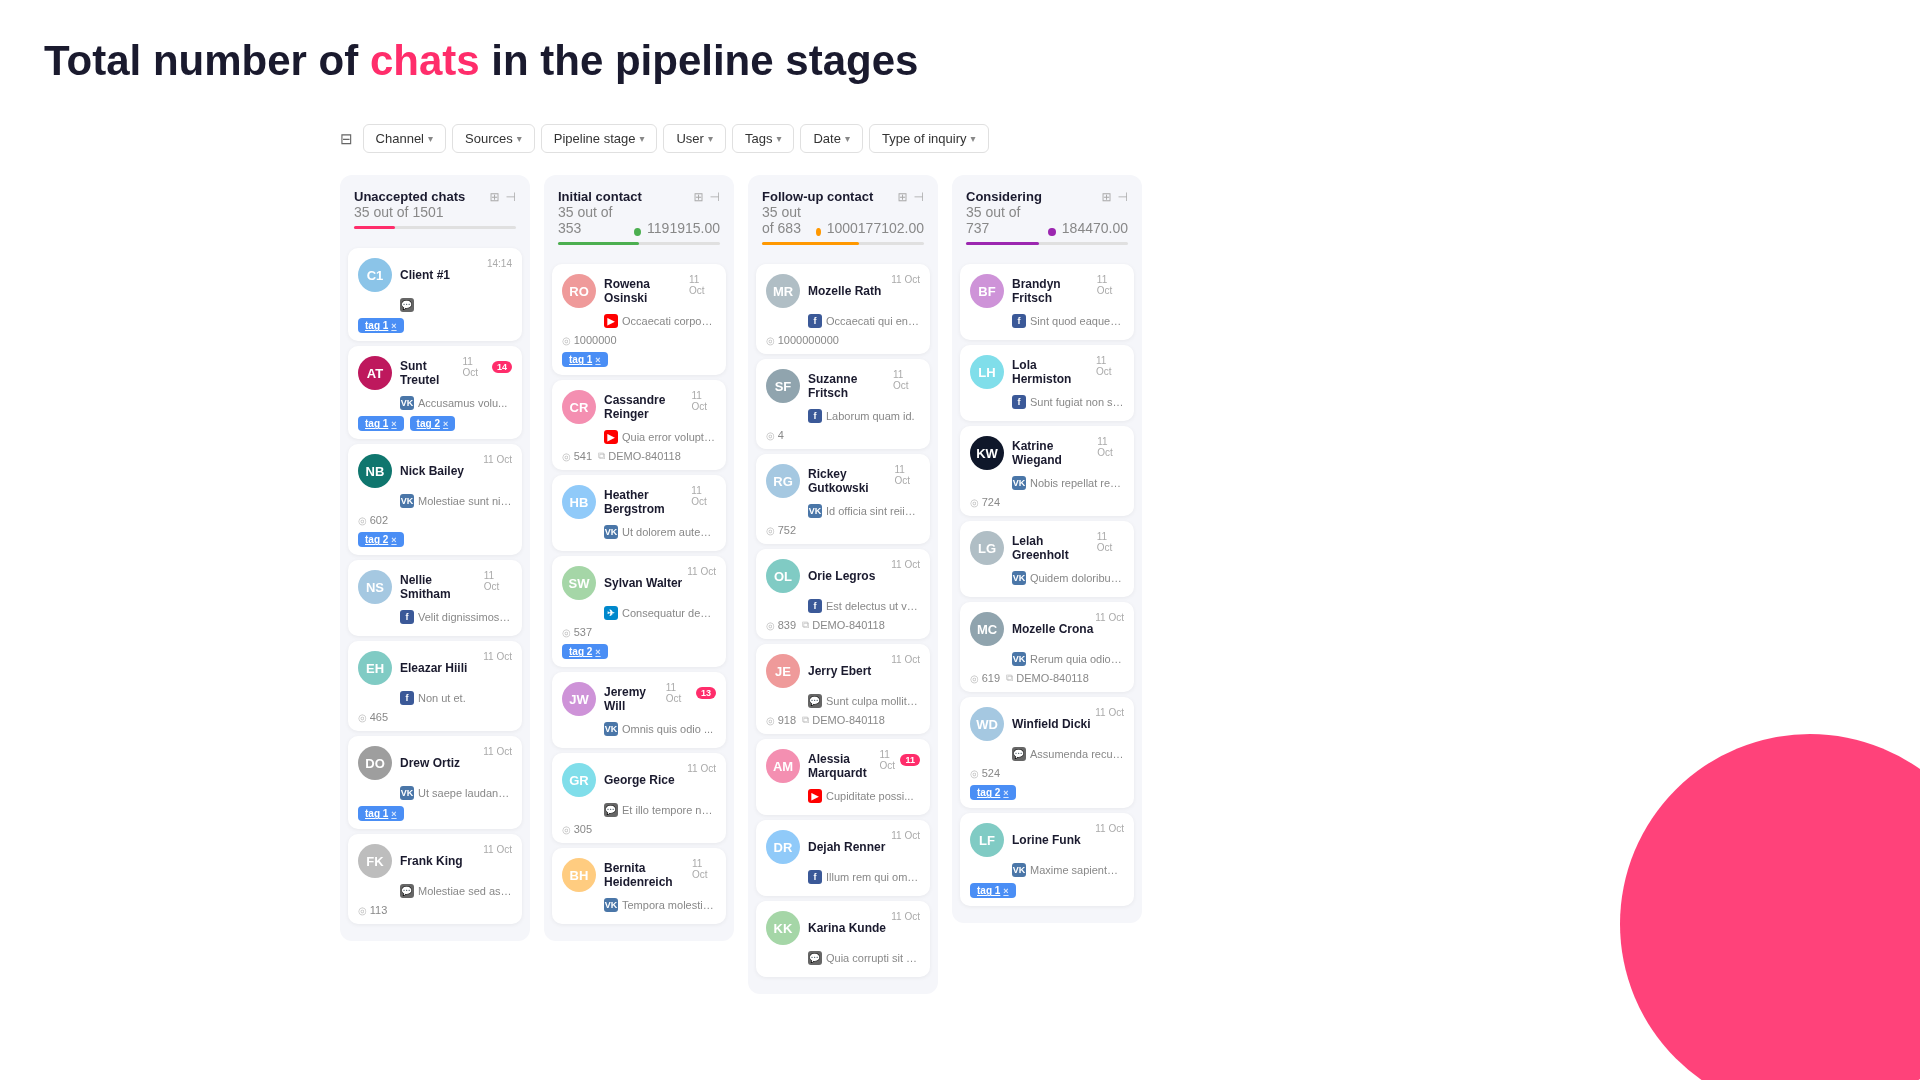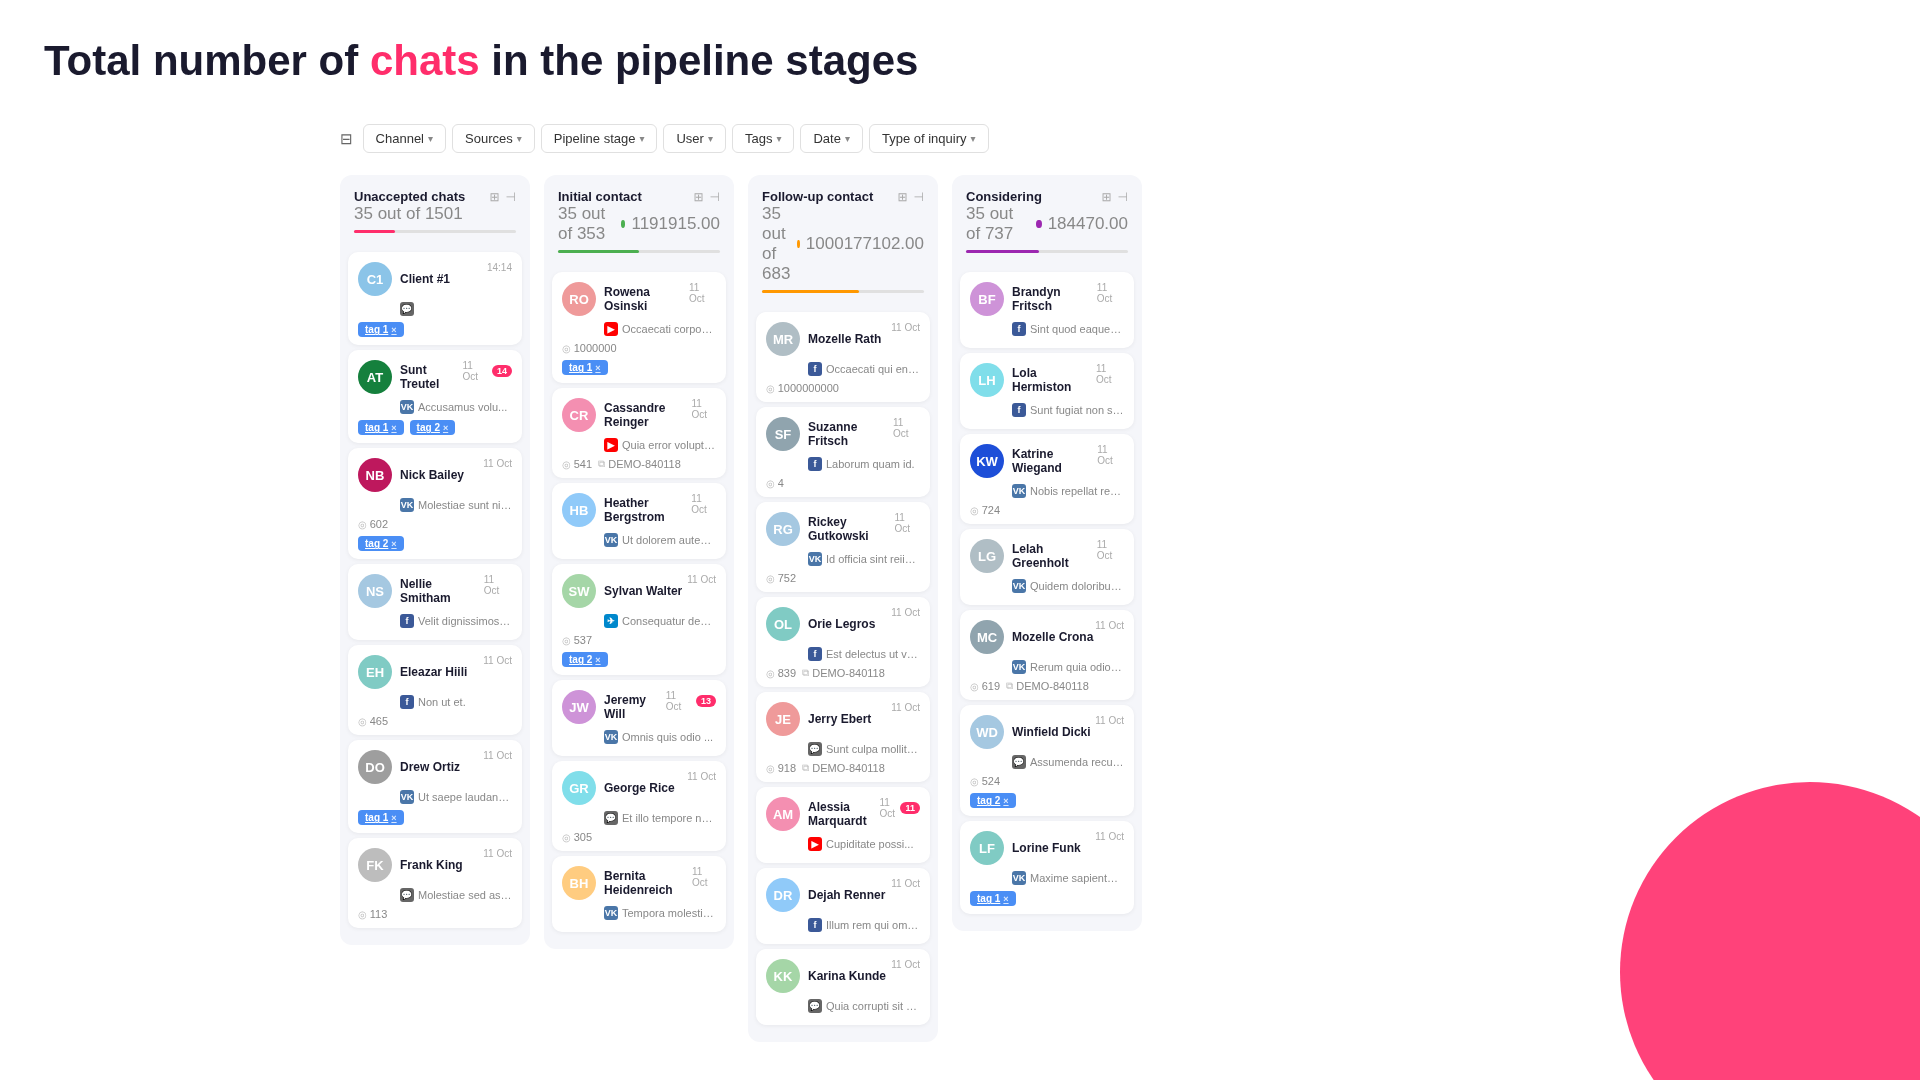--- a/index.html
+++ b/index.html
@@ -81,24 +81,24 @@
       display: flex;
       gap: 6px;
       align-items: center;
     }
     .col-icon {
       font-size: 12px;
       color: #aaa;
       cursor: pointer;
     }
     .column-meta {
-      font-size: 17px;
+      font-size: 14px;
       color: #888;
       display: flex;
-      align-items: center;
+      align-items: flex-end;
       gap: 6px;
       margin-bottom: 6px;
     }
     .meta-dot {
       width: 8px; height: 8px;
       border-radius: 50%;
       display: inline-block;
     }
     .col-progress-bar {
       height: 3px;
@@ -307,21 +307,21 @@
         <span class="card-preview"></span>
       </div>
 
       <div class="card-footer">
           <span class="tag tag-blue">tag 1 <span class="tag-close">×</span></span>
         </div>
     </div>
       <div class="card">
       <div class="card-header">
         <div class="card-left">
-          <div class="avatar" style="background:#15803d">AT</div>
+          <div class="avatar" style="background:#be185d">AT</div>
           <div>
             <div class="card-name">Sunt Treutel</div>
           </div>
         </div>
         <div style="display:flex;align-items:center;gap:4px">
           <span class="card-date">11 Oct</span>
           <span class="badge">14</span>
         </div>
       </div>
       <div class="card-source-row">
@@ -330,21 +330,21 @@
       </div>
 
       <div class="card-footer">
           <span class="tag tag-blue">tag 1 <span class="tag-close">×</span></span>
           <span class="tag tag-blue">tag 2 <span class="tag-close">×</span></span>
         </div>
     </div>
       <div class="card">
       <div class="card-header">
         <div class="card-left">
-          <div class="avatar" style="background:#be185d">NB</div>
+          <div class="avatar" style="background:#0f766e">NB</div>
           <div>
             <div class="card-name">Nick Bailey</div>
           </div>
         </div>
         <div style="display:flex;align-items:center;gap:4px">
           <span class="card-date">11 Oct</span>
 
         </div>
       </div>
       <div class="card-source-row">
@@ -853,21 +853,21 @@
       </div>
       <div class="card-source-row">
         <span class="source-icon source-fb">f</span>
         <span class="card-preview">Sunt fugiat non sint.</span>
       </div>
 
     </div>
       <div class="card">
       <div class="card-header">
         <div class="card-left">
-          <div class="avatar" style="background:#1d4ed8">KW</div>
+          <div class="avatar" style="background:#0f172a">KW</div>
           <div>
             <div class="card-name">Katrine Wiegand</div>
           </div>
         </div>
         <div style="display:flex;align-items:center;gap:4px">
           <span class="card-date">11 Oct</span>
 
         </div>
       </div>
       <div class="card-source-row">

